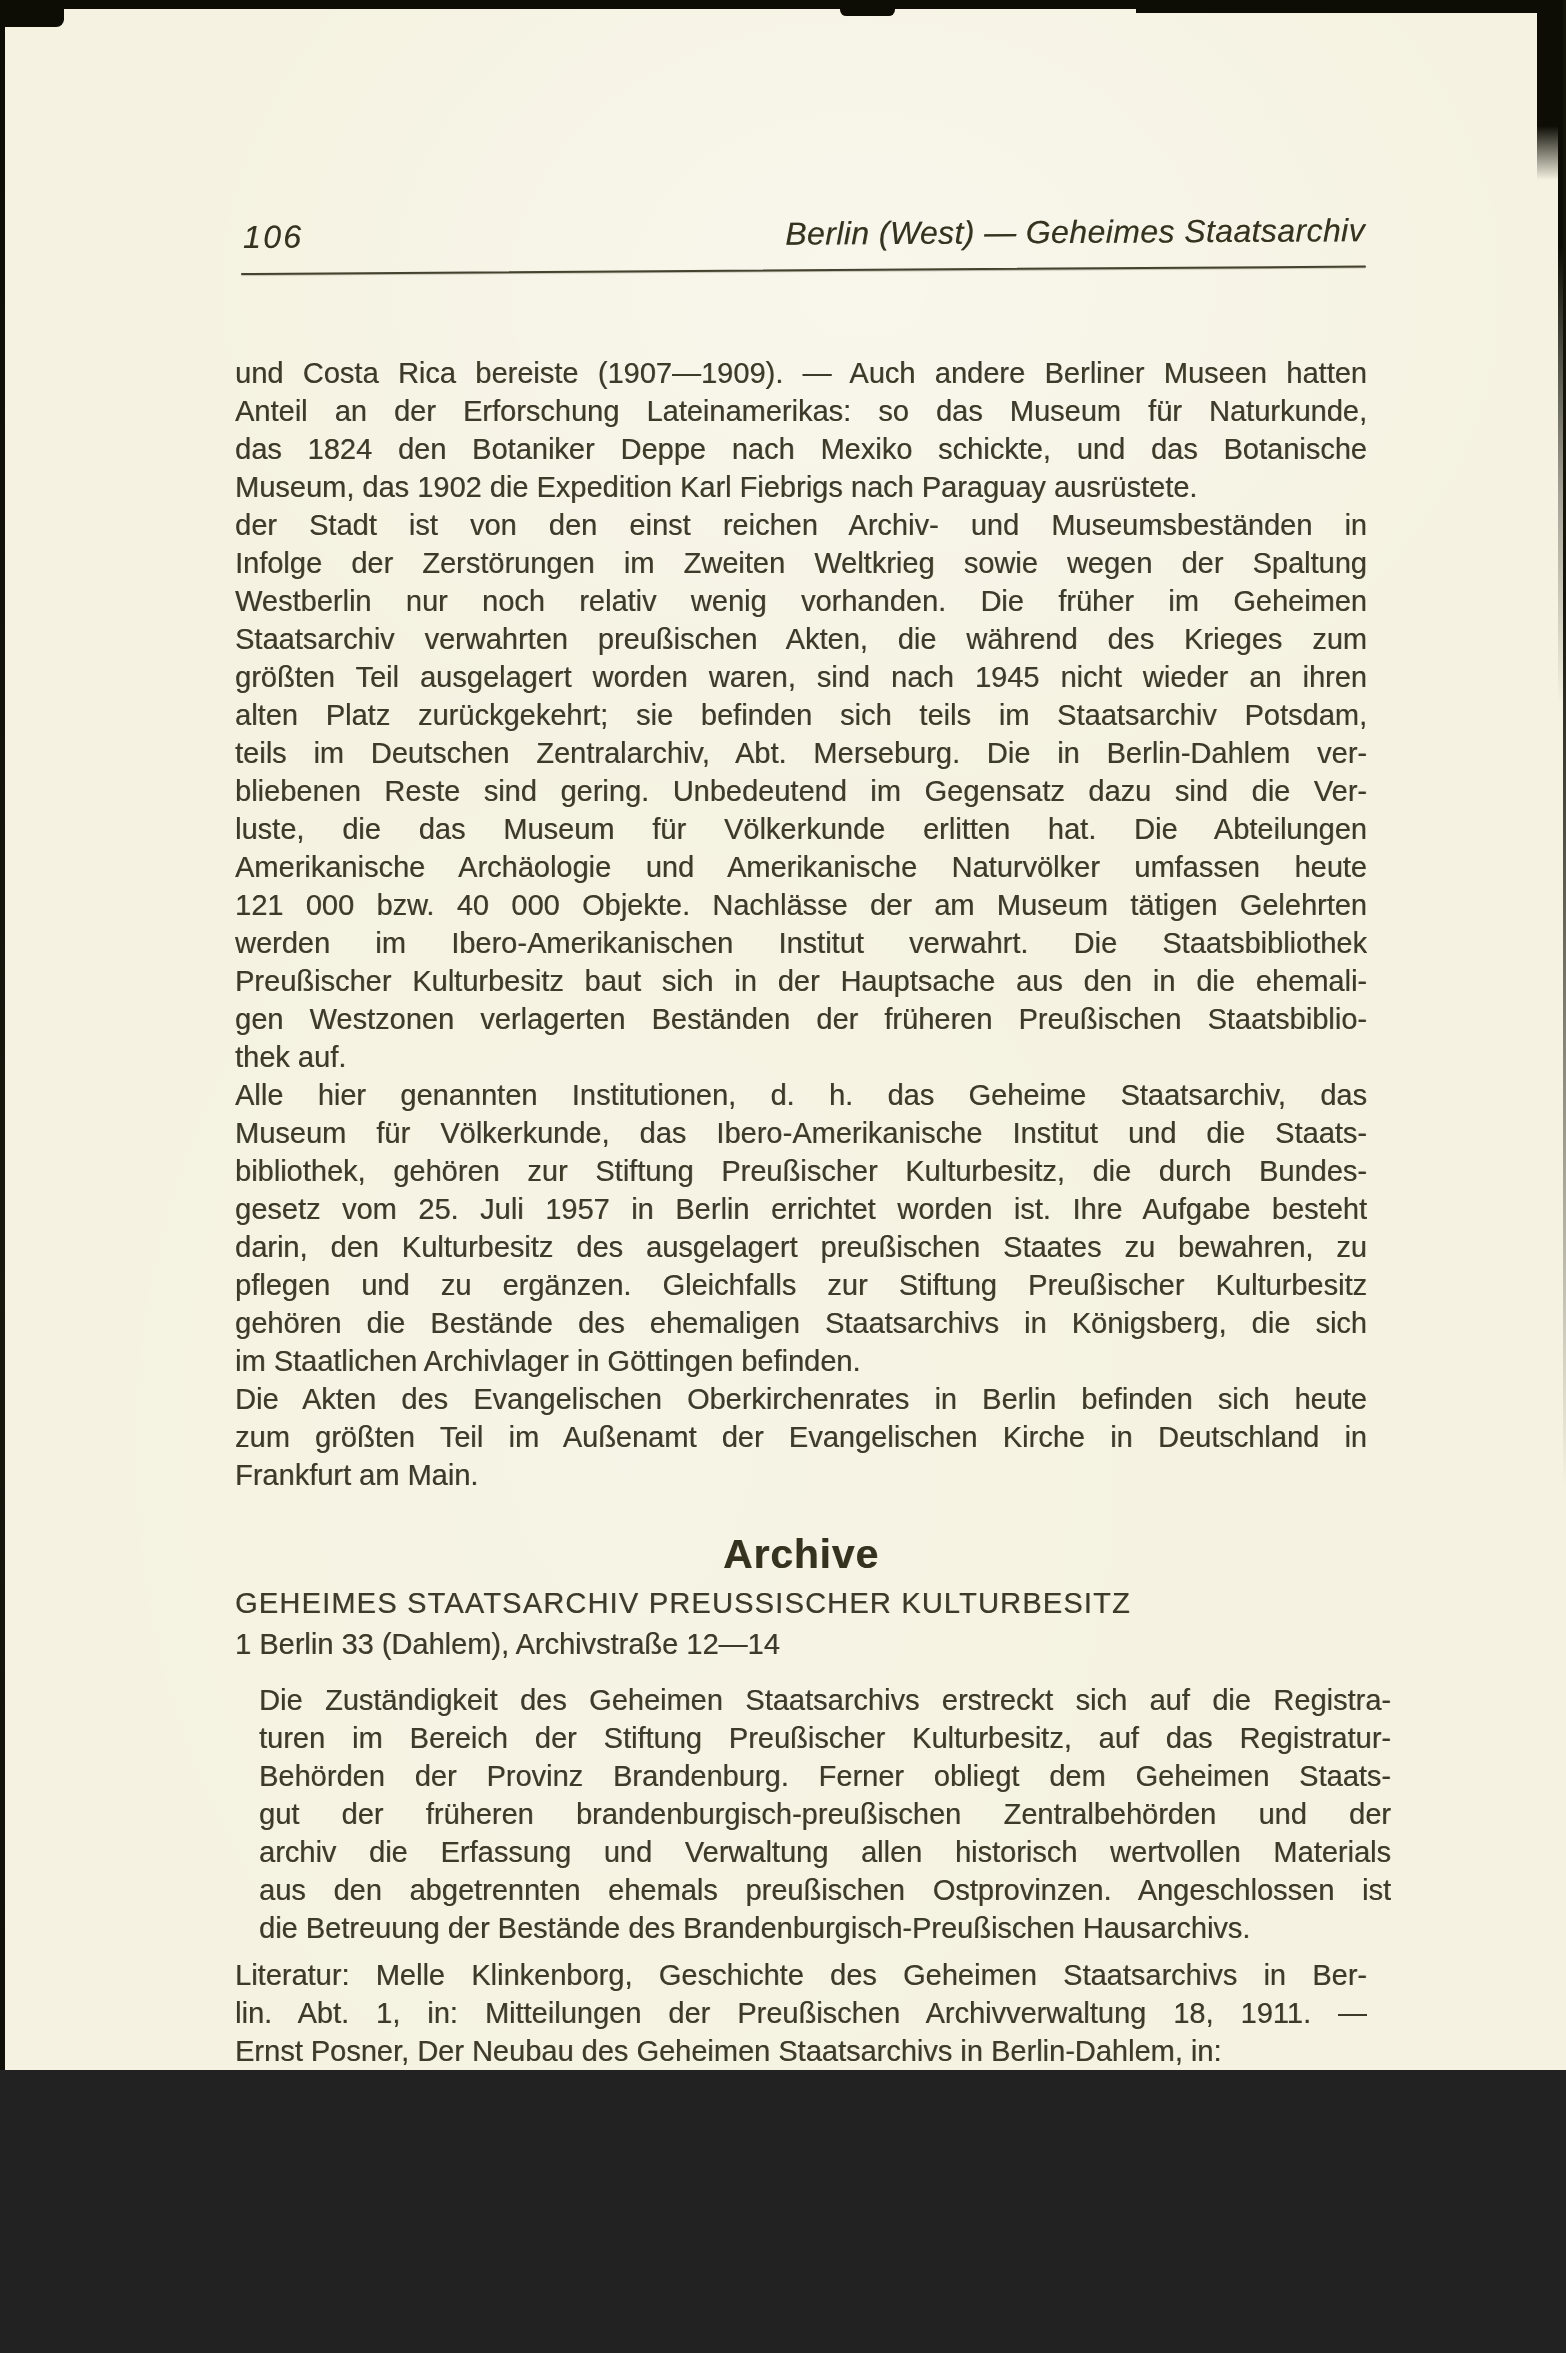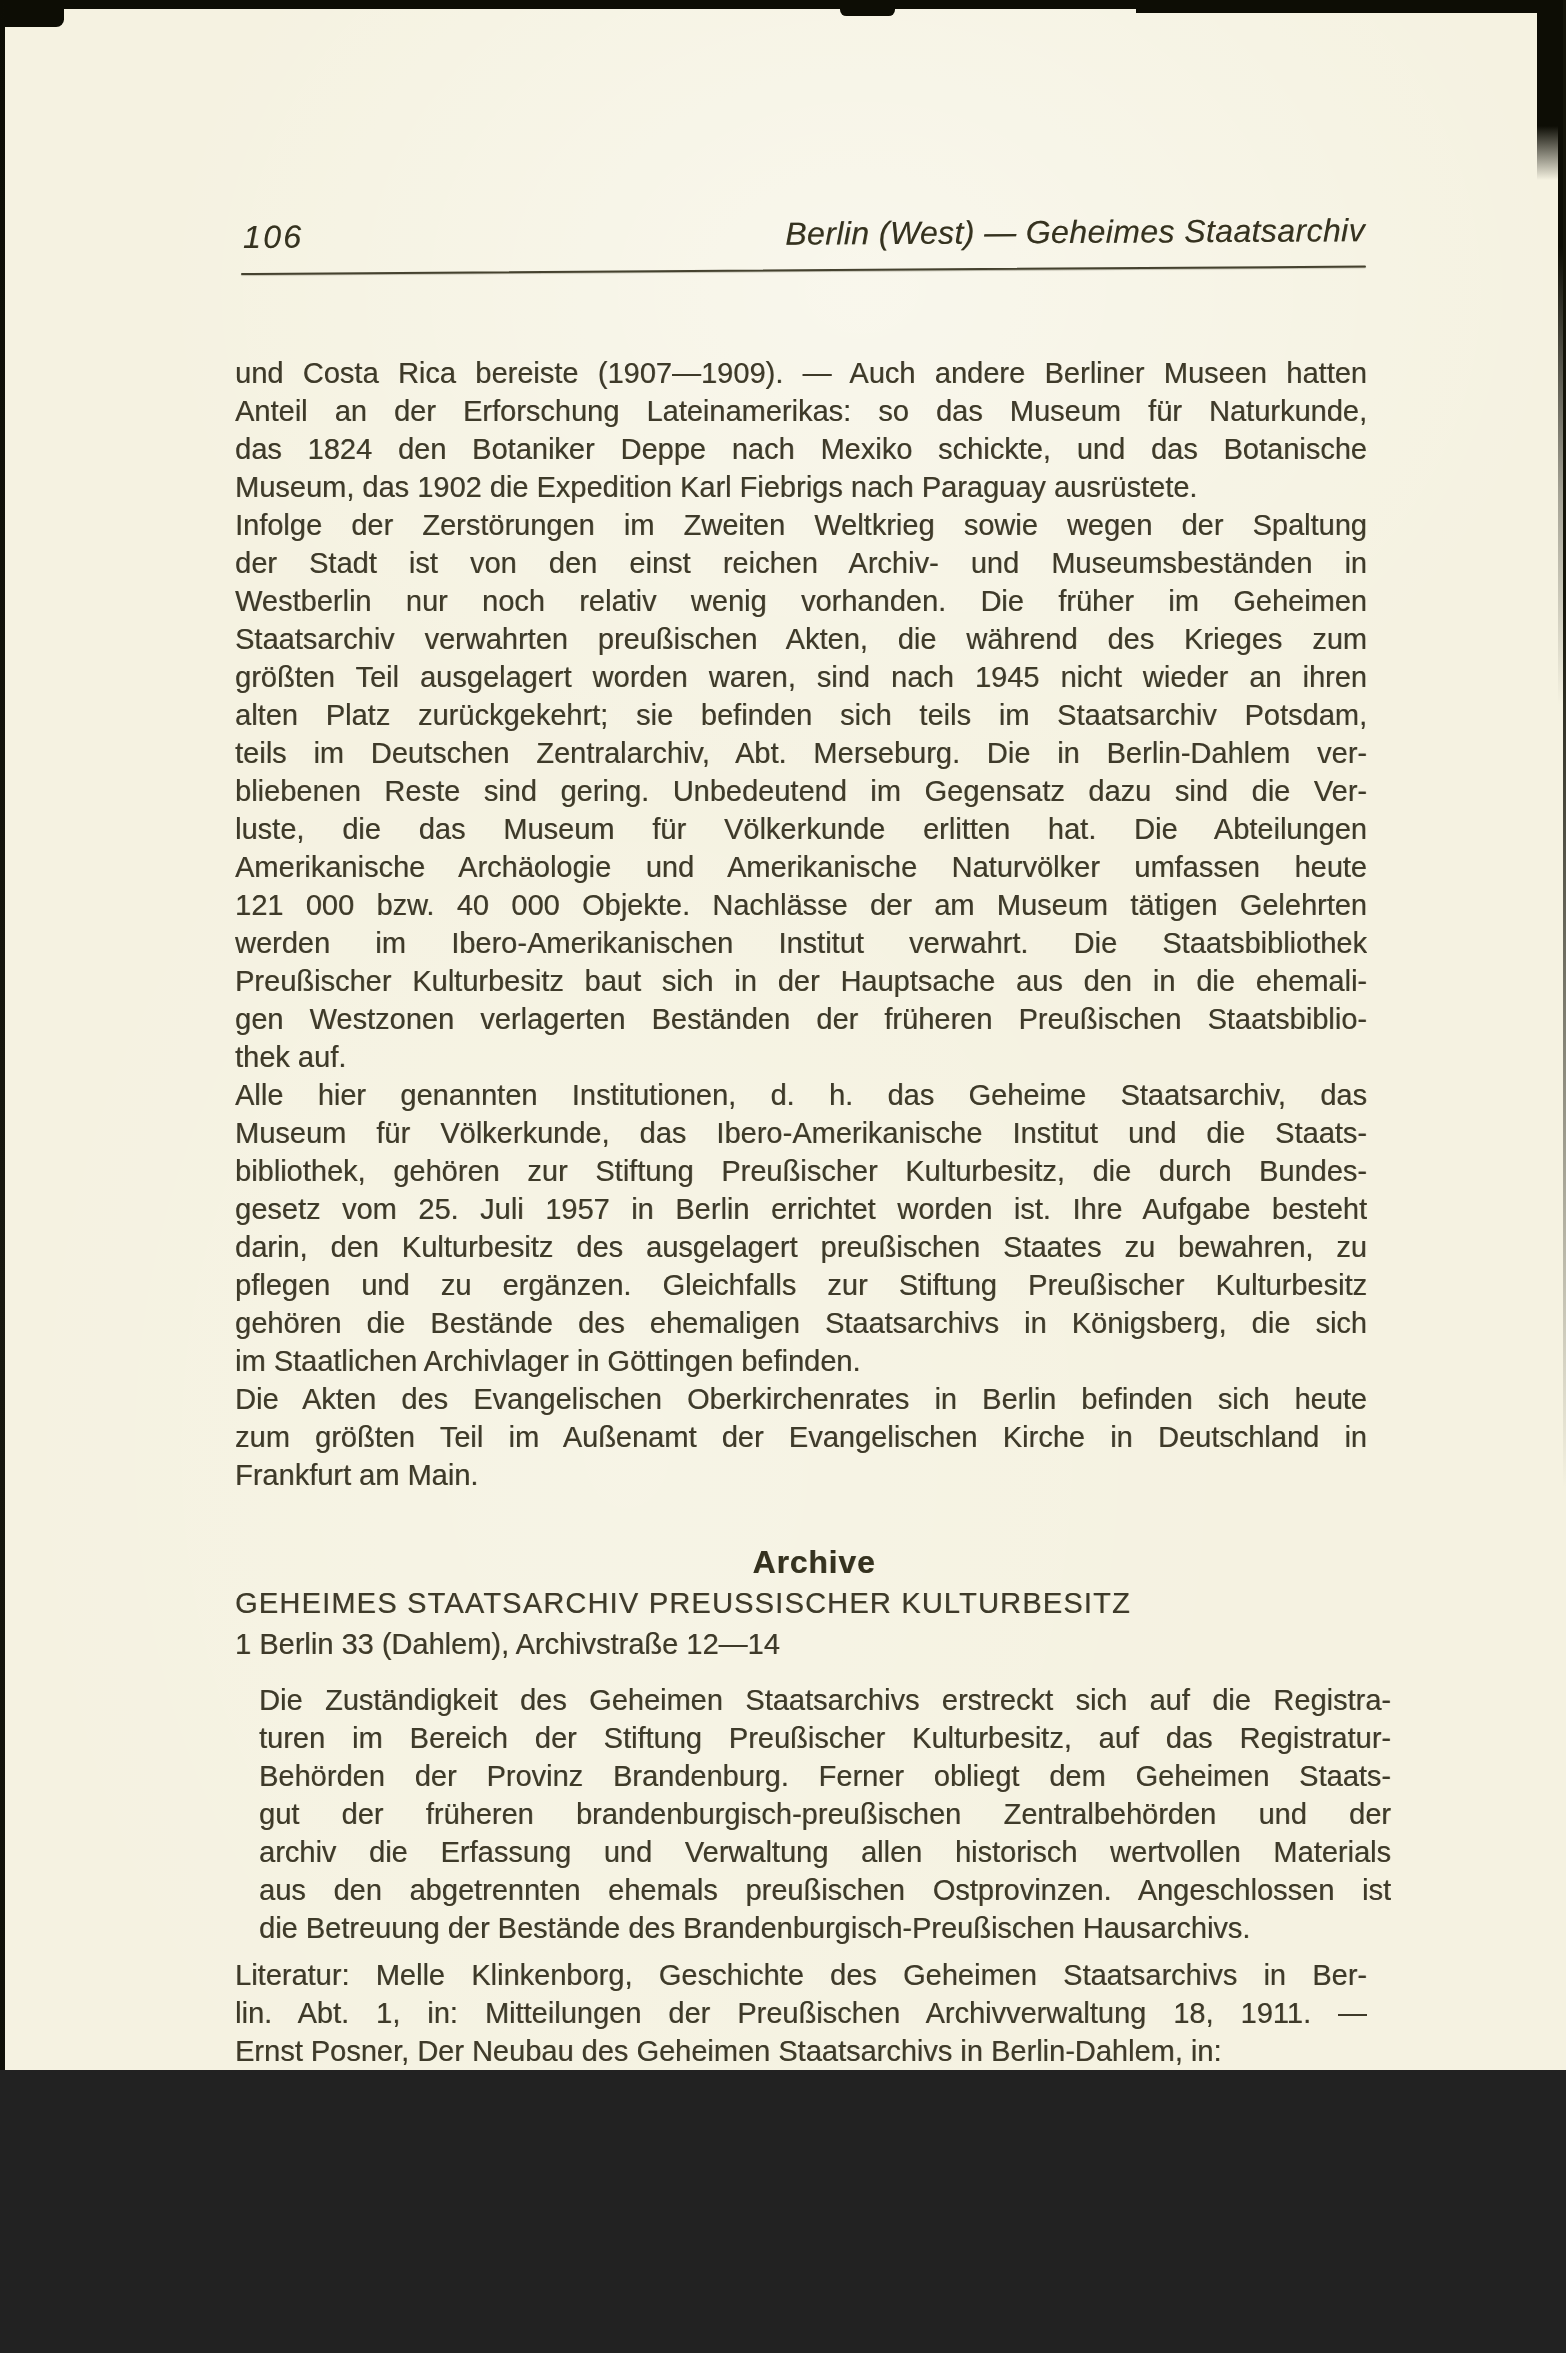--- a/index.html
+++ b/index.html
@@ -61,22 +61,22 @@
     height:38px;line-height:38px;font-size:29px;
     white-space:nowrap;overflow:hidden;
     text-align:left;
     text-shadow:0.5px 0 0 rgba(62,58,41,.55);
   }
   .tline.jst{white-space:normal;text-align:justify;text-align-last:justify;}
   #block-main{top:354px;}
   #block-zustaendigkeit{top:1681px;margin-left:24px;}
   #block-literatur{top:1956px;}
   .archive-heading{
-    position:absolute;left:235px;top:1531px;width:1132px;margin:13px;
-    text-align:center;font-size:32px;font-weight:bold;letter-spacing:0.8px;
+    position:absolute;left:235px;top:1531px;width:1132px;margin:0;
+    text-align:center;font-size:41px;font-weight:bold;letter-spacing:0.8px;
     color:var(--ink-dark);text-shadow:0.5px 0 0 rgba(53,50,31,.6);
   }
   .entry-title{
     position:absolute;left:235px;top:1587px;width:1132px;
     font-size:29px;letter-spacing:1.2px;
     text-shadow:0.5px 0 0 rgba(62,58,41,.6);
   }
   .entry-address{
     position:absolute;left:235px;top:1628px;width:1132px;
     font-size:29px;
@@ -109,22 +109,22 @@
   <div class="rule"></div>
 
   <div class="block" id="block-main">
     <div>
         <div class="tline jst">und Costa Rica bereiste (1907—1909). — Auch andere Berliner Museen hatten</div>
         <div class="tline jst">Anteil an der Erforschung Lateinamerikas: so das Museum für Naturkunde,</div>
         <div class="tline jst">das 1824 den Botaniker Deppe nach Mexiko schickte, und das Botanische</div>
         <div class="tline">Museum, das 1902 die Expedition Karl Fiebrigs nach Paraguay ausrüstete.</div>
       </div>
     <div>
+        <div class="tline jst">der Stadt ist von den einst reichen Archiv- und Museumsbeständen in</div>
         <div class="tline jst">Infolge der Zerstörungen im Zweiten Weltkrieg sowie wegen der Spaltung</div>
-        <div class="tline jst">der Stadt ist von den einst reichen Archiv- und Museumsbeständen in</div>
         <div class="tline jst">Westberlin nur noch relativ wenig vorhanden. Die früher im Geheimen</div>
         <div class="tline jst">Staatsarchiv verwahrten preußischen Akten, die während des Krieges zum</div>
         <div class="tline jst">größten Teil ausgelagert worden waren, sind nach 1945 nicht wieder an ihren</div>
         <div class="tline jst">alten Platz zurückgekehrt; sie befinden sich teils im Staatsarchiv Potsdam,</div>
         <div class="tline jst">teils im Deutschen Zentralarchiv, Abt. Merseburg. Die in Berlin-Dahlem ver-</div>
         <div class="tline jst">bliebenen Reste sind gering. Unbedeutend im Gegensatz dazu sind die Ver-</div>
         <div class="tline jst">luste, die das Museum für Völkerkunde erlitten hat. Die Abteilungen</div>
         <div class="tline jst">Amerikanische Archäologie und Amerikanische Naturvölker umfassen heute</div>
         <div class="tline jst">121 000 bzw. 40 000 Objekte. Nachlässe der am Museum tätigen Gelehrten</div>
         <div class="tline jst">werden im Ibero-Amerikanischen Institut verwahrt. Die Staatsbibliothek</div>

